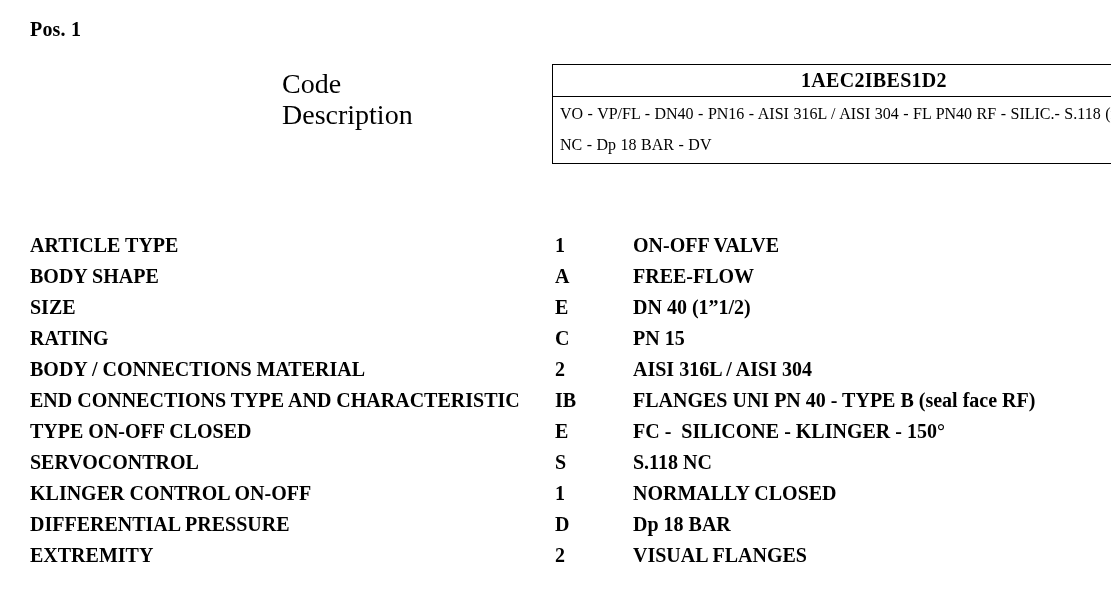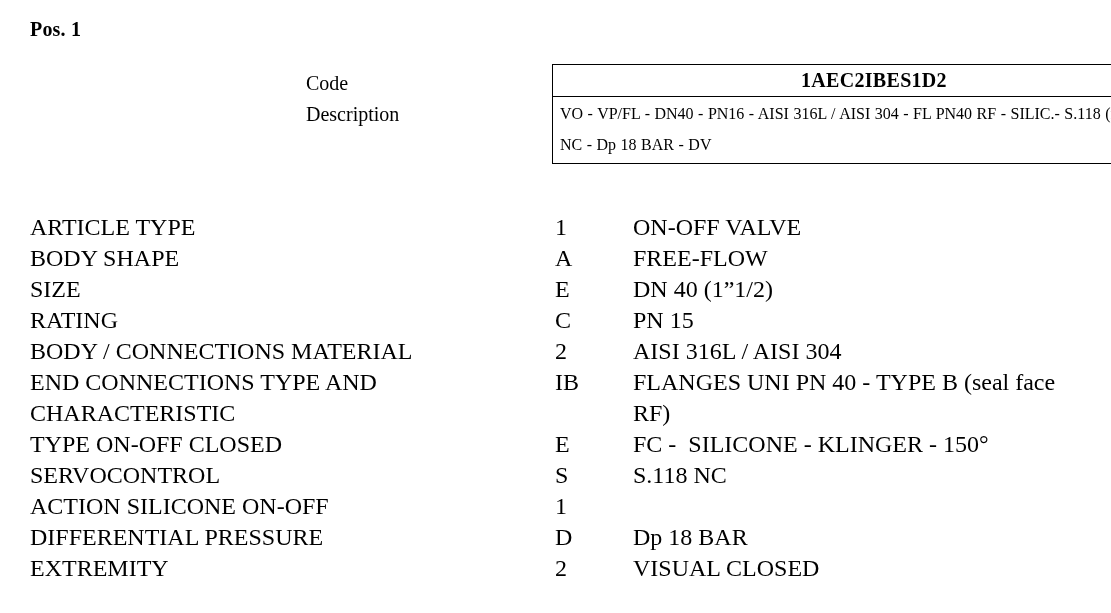--- a/index.html
+++ b/index.html
@@ -29,23 +29,22 @@
     line-height: 24px;
     white-space: nowrap;
     margin-top: 11px;
   }
 
   
   .summary-labels {
     position: absolute;
     left: 282px;
     top: 68px;
-    font-size: 20px;
+    font-size: 28px;
     line-height: 31px;
-    margin-left: 24px;
   }
   .summary-labels div {
     white-space: nowrap;
   }
 
   
   .code-table {
     position: absolute;
     left: 552px;
     top: 64px;
@@ -67,24 +66,25 @@
     font-size: 16px;
     line-height: 31px;
     padding: 1px 7px 3px 7px;
     word-spacing: 0.5px;
   }
 
   
   .spec-list {
     position: absolute;
     left: 30px;
-    top: 212px;
+    top: 230px;
     width: 1060px;
-    font-size: 24px;
+    font-size: 20px;
     line-height: 31px;
+    font-weight: bold;
   }
   .spec-row {
     display: flex;
     align-items: flex-start;
     width: 100%;
   }
   .spec-label {
     width: 525px;
     flex: 0 0 525px;
     box-sizing: border-box;
@@ -151,26 +151,27 @@
       <div class="spec-label">TYPE ON-OFF CLOSED</div>
       <div class="spec-code">E</div>
       <div class="spec-value">FC -  SILICONE - KLINGER - 150°</div>
     </div>
     <div class="spec-row">
       <div class="spec-label">SERVOCONTROL</div>
       <div class="spec-code">S</div>
       <div class="spec-value">S.118 NC</div>
     </div>
     <div class="spec-row">
-      <div class="spec-label">ACTION SILICONE ON-OFF</div>
+      <div class="spec-label">KLINGER CONTROL ON-OFF</div>
       <div class="spec-code">1</div>
+      <div class="spec-value">NORMALLY CLOSED</div>
     </div>
     <div class="spec-row">
       <div class="spec-label">DIFFERENTIAL PRESSURE</div>
       <div class="spec-code">D</div>
       <div class="spec-value">Dp 18 BAR</div>
     </div>
     <div class="spec-row">
       <div class="spec-label">EXTREMITY</div>
       <div class="spec-code">2</div>
-      <div class="spec-value">VISUAL CLOSED</div>
+      <div class="spec-value">VISUAL FLANGES</div>
     </div>
   </div>
 
 </body></html>

